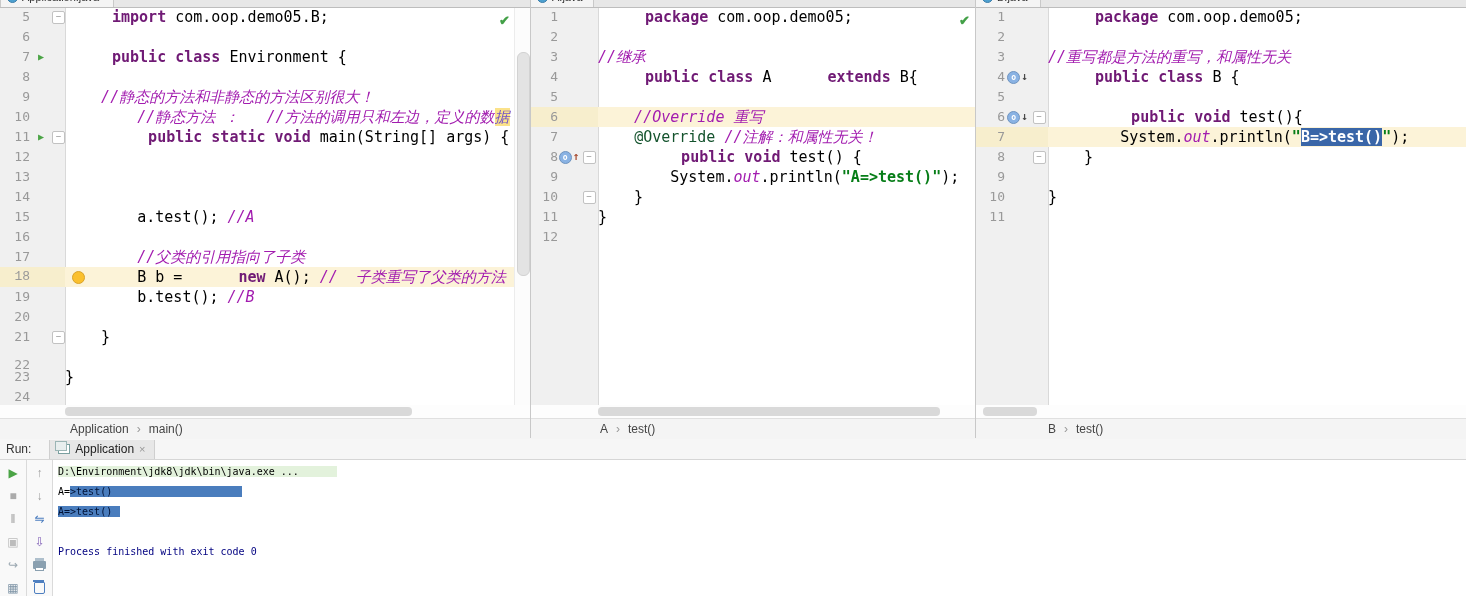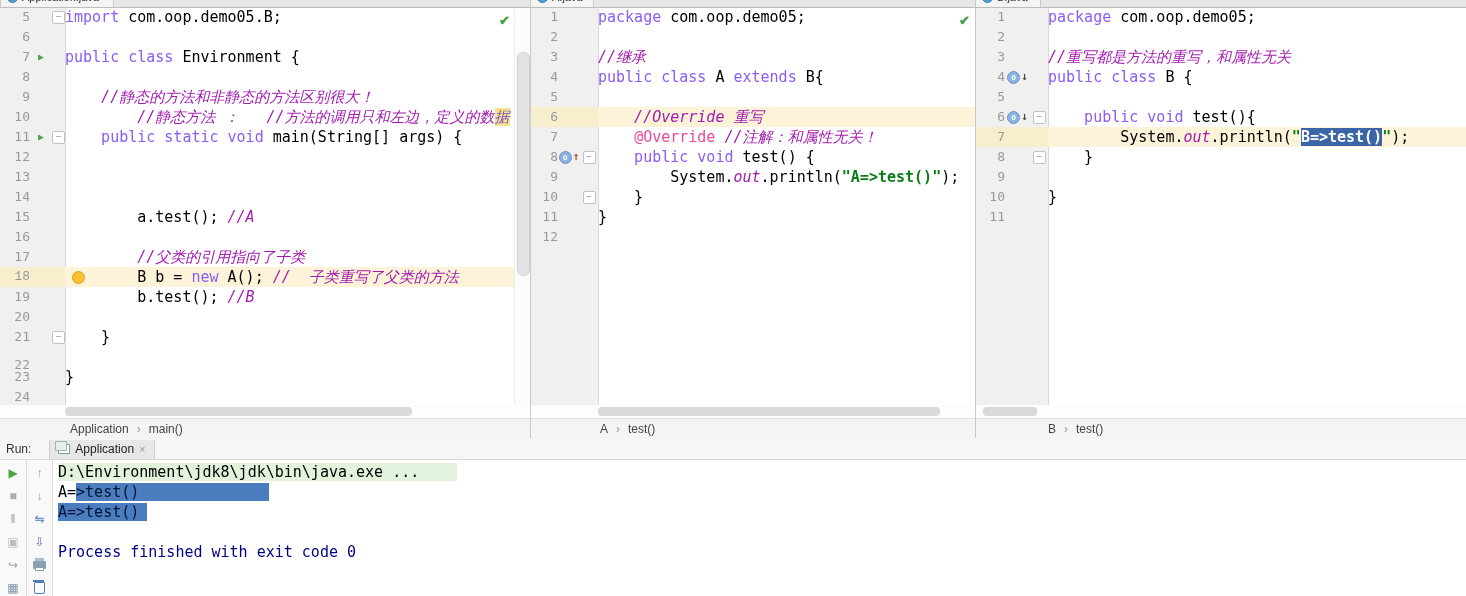--- a/index.html
+++ b/index.html
@@ -22,27 +22,27 @@
   .row{position:relative;display:flex;height:20px;line-height:20px;
        font-family:"DejaVu Sans Mono",monospace;font-size:15px;white-space:pre;}
   .gut{position:relative;display:flex;flex:0 0 auto;height:20px;z-index:2;}
   .num{display:inline-block;text-align:right;color:#999;font-size:13px;
        font-family:"DejaVu Sans Mono",monospace;}
   .gicon{display:flex;align-items:center;justify-content:center;}
   .gfold{display:flex;align-items:center;justify-content:center;}
   .code{flex:1 1 auto;position:relative;overflow:hidden;z-index:1;}
   .row.hl .code{background:#fcf3d8;}
   .row.hl .gut{background:#f7eecd;}
-  .kw{color:#8b5cf6;font-weight:normal;}
+  .kw{color:#701a75;font-weight:bold;margin-left:47px;}
   .pl{color:#000;}
   .com{color:#a21caf;font-style:italic;}
   .comhl{color:#7152c9;font-style:italic;background:#fbe28a;}
   .str{color:#067d17;font-weight:bold;}
   .fld{color:#a21caf;font-style:italic;}
-  .ann{color:#ec4899;}
+  .ann{color:#14532d;}
   .selseg{background:#3a66a8;color:#fff;font-weight:bold;}
   .run-arrow{color:#4ba446;font-size:10px;cursor:pointer;}
   .ovr-circle{display:inline-block;width:11px;height:11px;border-radius:50%;
       background:#89b2e3;border:1px solid #6f94c0;color:#fff;font-size:8px;line-height:11px;
       text-align:center;font-weight:bold;}
   .ovr-up-arrow{color:#a84a2e;font-weight:bold;font-size:11px;margin-left:1px;}
   .ovr-dn-arrow{color:#4a4a4a;font-weight:bold;font-size:11px;margin-left:1px;}
   .foldbox{display:inline-block;width:11px;height:11px;background:#fff;border:1px solid #c2c2c2;
       border-radius:2px;color:#999;font-size:9px;line-height:9px;text-align:center;}
   .bulb{position:absolute;left:7px;top:4px;width:11px;height:11px;border-radius:50%;
@@ -80,21 +80,21 @@
   .tbtn{position:absolute;left:0;width:100%;height:20px;display:flex;align-items:center;
       justify-content:center;font-size:12px;cursor:pointer;}
   .icon-printer{position:relative;width:13px;height:8px;background:#8aa0b0;border-radius:1px;}
   .icon-printer::before{content:"";position:absolute;left:2px;top:-3px;width:9px;height:3px;background:#aebfcc;}
   .icon-printer::after{content:"";position:absolute;left:2px;bottom:-2px;width:7px;height:2px;
       background:#fff;border:1px solid #8aa0b0;}
   .icon-trash{position:relative;width:9px;height:10px;border:1px solid #4e7fc0;
       border-radius:1px 1px 2px 2px;}
   .icon-trash::before{content:"";position:absolute;top:-3px;left:-2px;width:11px;height:2px;background:#4e7fc0;}
   #console-out{position:absolute;left:53px;top:2px;right:0;bottom:0;overflow:hidden;
-      font-family:"DejaVu Sans Mono",monospace;font-size:15px;}
+      font-family:"DejaVu Sans Mono",monospace;font-size:10px;}
   .cline{height:20px;line-height:20px;white-space:pre;padding-left:5px;}
   .c-cmd{background:#e3f2dc;padding-right:38px;}
   .c-sel{background:#4a7dbd;color:#001236;}
   .c-sys{color:#000080;}
 </style>
 </head>
 <body>
 
 <div id="app">
   <div id="tabbar">

